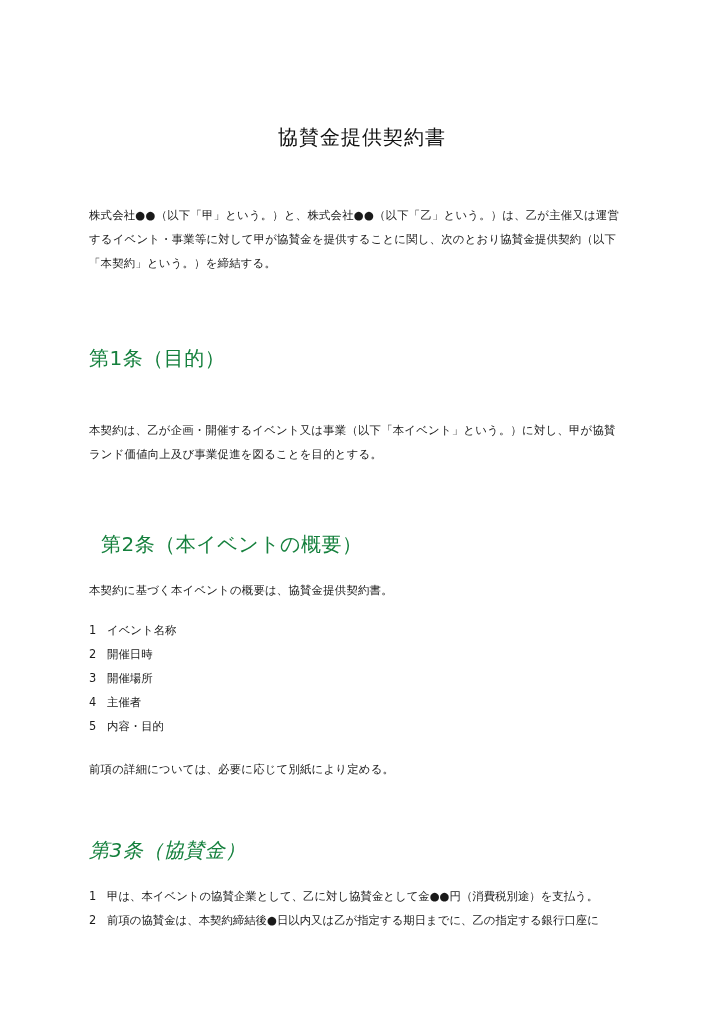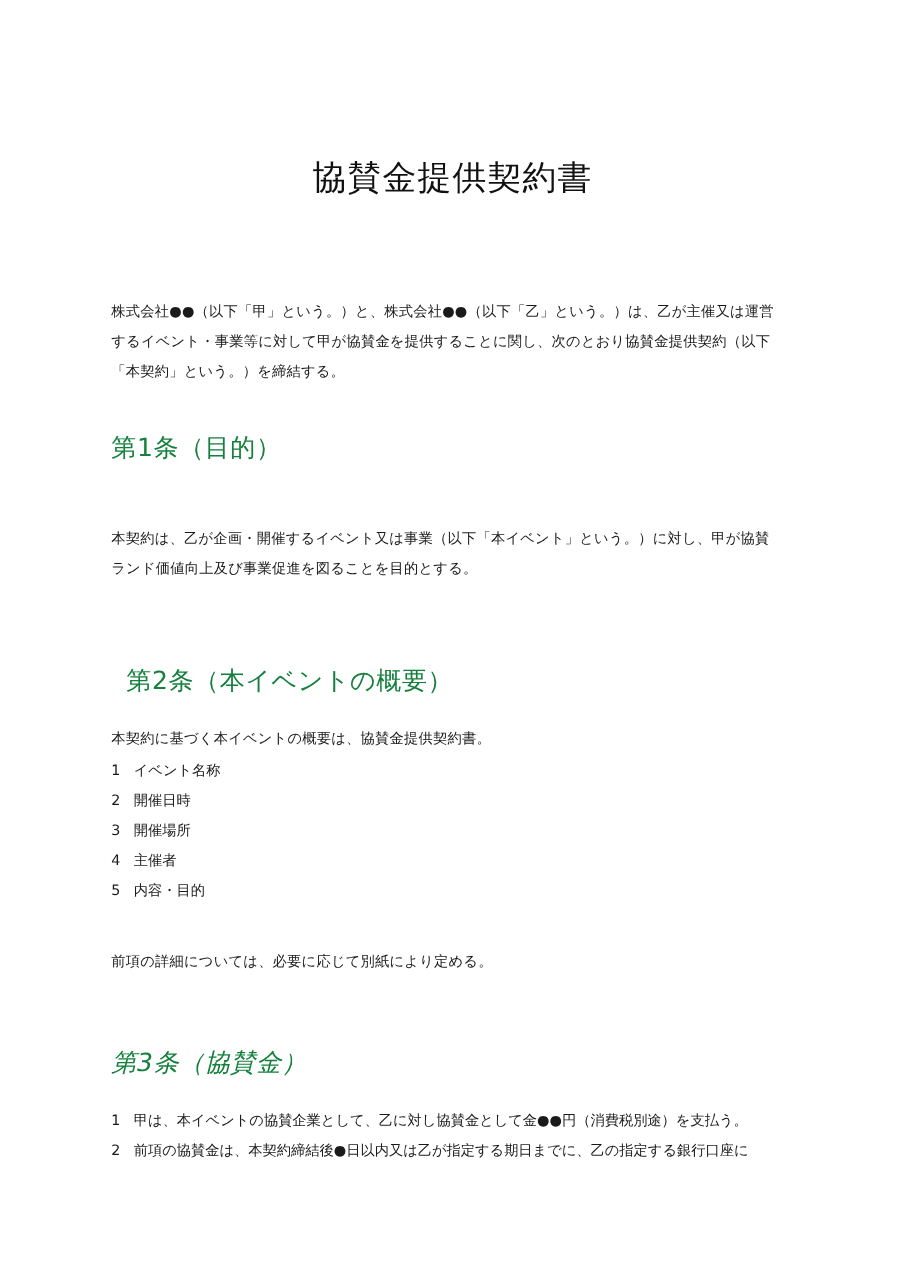--- a/index.html
+++ b/index.html
@@ -4,56 +4,56 @@
   <style>
     html, body { margin: 0; padding: 0; background: #ffffff; }
     body {
       width: 724px; height: 1024px; position: relative; overflow: hidden;
       font-family: "DejaVu Sans", "Liberation Sans", sans-serif;
       color: #1a1a1a;
     }
     .page { position: absolute; left: 0; top: 0; width: 724px; height: 1024px; }
     .title {
       position: absolute; top: 124px; left: 0; width: 724px;
-      text-align: center; font-size: 27px; letter-spacing: 1px; color: #111;
+      text-align: center; font-size: 20px; letter-spacing: 1px; color: #111;
     }
     .para {
       position: absolute; left: 89px; width: 560px;
       font-size: 11.4px; line-height: 24px; letter-spacing: 0.2px;
     }
     .heading {
       position: absolute; left: 89px; font-size: 20px; color: #15803d; letter-spacing: 0.5px;
     }
     .list { position: absolute; left: 89px; font-size: 11.4px; margin: 0; padding: 0; list-style: none; }
     .list li { height: 24px; line-height: 24px; white-space: nowrap; }
     .list .num { display: inline-block; width: 18px; }
     .line { display: block; white-space: nowrap; }
   </style>
 </head>
 <body>
 
 <div class="page">
 
   <div class="title">協賛金提供契約書</div>
 
-  <div class="para" style="top:203px;margin-top:34px;">
+  <div class="para" style="top:203px;">
     <span class="line">株式会社●●（以下「甲」という。）と、株式会社●●（以下「乙」という。）は、乙が主催又は運営</span>
     <span class="line">するイベント・事業等に対して甲が協賛金を提供することに関し、次のとおり協賛金提供契約（以下</span>
     <span class="line">「本契約」という。）を締結する。</span>
   </div>
 
   <div class="heading" style="top:345px;">第1条（目的）</div>
   <div class="para" style="top:418px;">
     <span class="line">本契約は、乙が企画・開催するイベント又は事業（以下「本イベント」という。）に対し、甲が協賛</span>
     <span class="line">ランド価値向上及び事業促進を図ることを目的とする。</span>
   </div>
 
   <div class="heading" style="top:531px;margin-left:12px;">第2条（本イベントの概要）</div>
   <div class="para" style="top:578px;">本契約に基づく本イベントの概要は、協賛金提供契約書。</div>
-  <ul class="list" style="top:604px;">
+  <ul class="list" style="top:618px;">
     <li><span class="num">1</span><span>イベント名称</span></li>
     <li><span class="num">2</span><span>開催日時</span></li>
     <li><span class="num">3</span><span>開催場所</span></li>
     <li><span class="num">4</span><span>主催者</span></li>
     <li><span class="num">5</span><span>内容・目的</span></li>
   </ul>
   <div class="para" style="top:757px;">前項の詳細については、必要に応じて別紙により定める。</div>
 
   <div class="heading" style="top:837px;font-style:italic;">第3条（協賛金）</div>
   <ul class="list" style="top:884px;">

